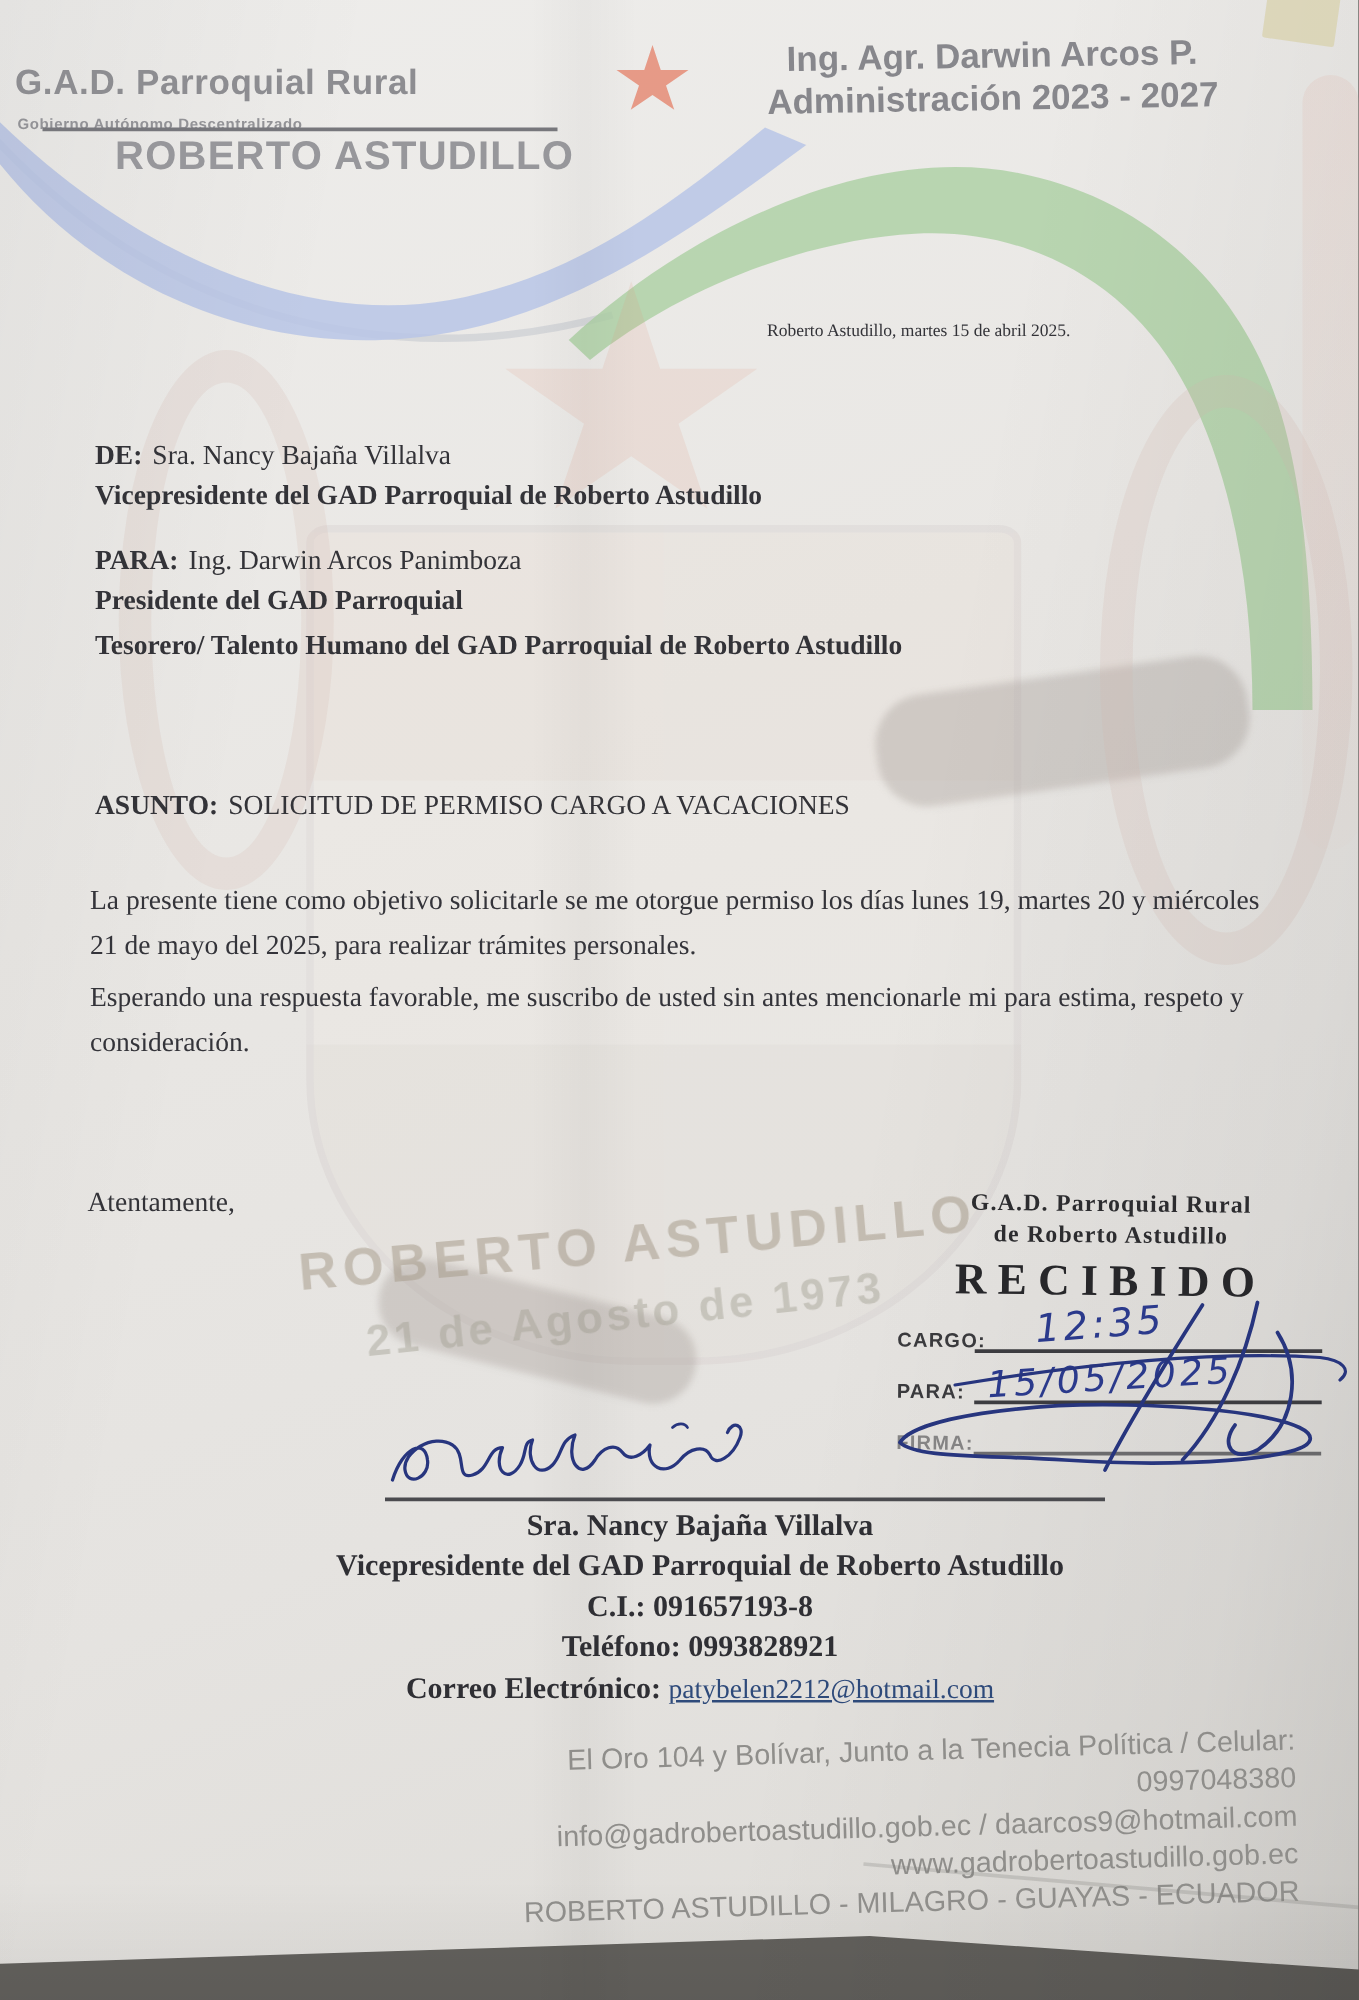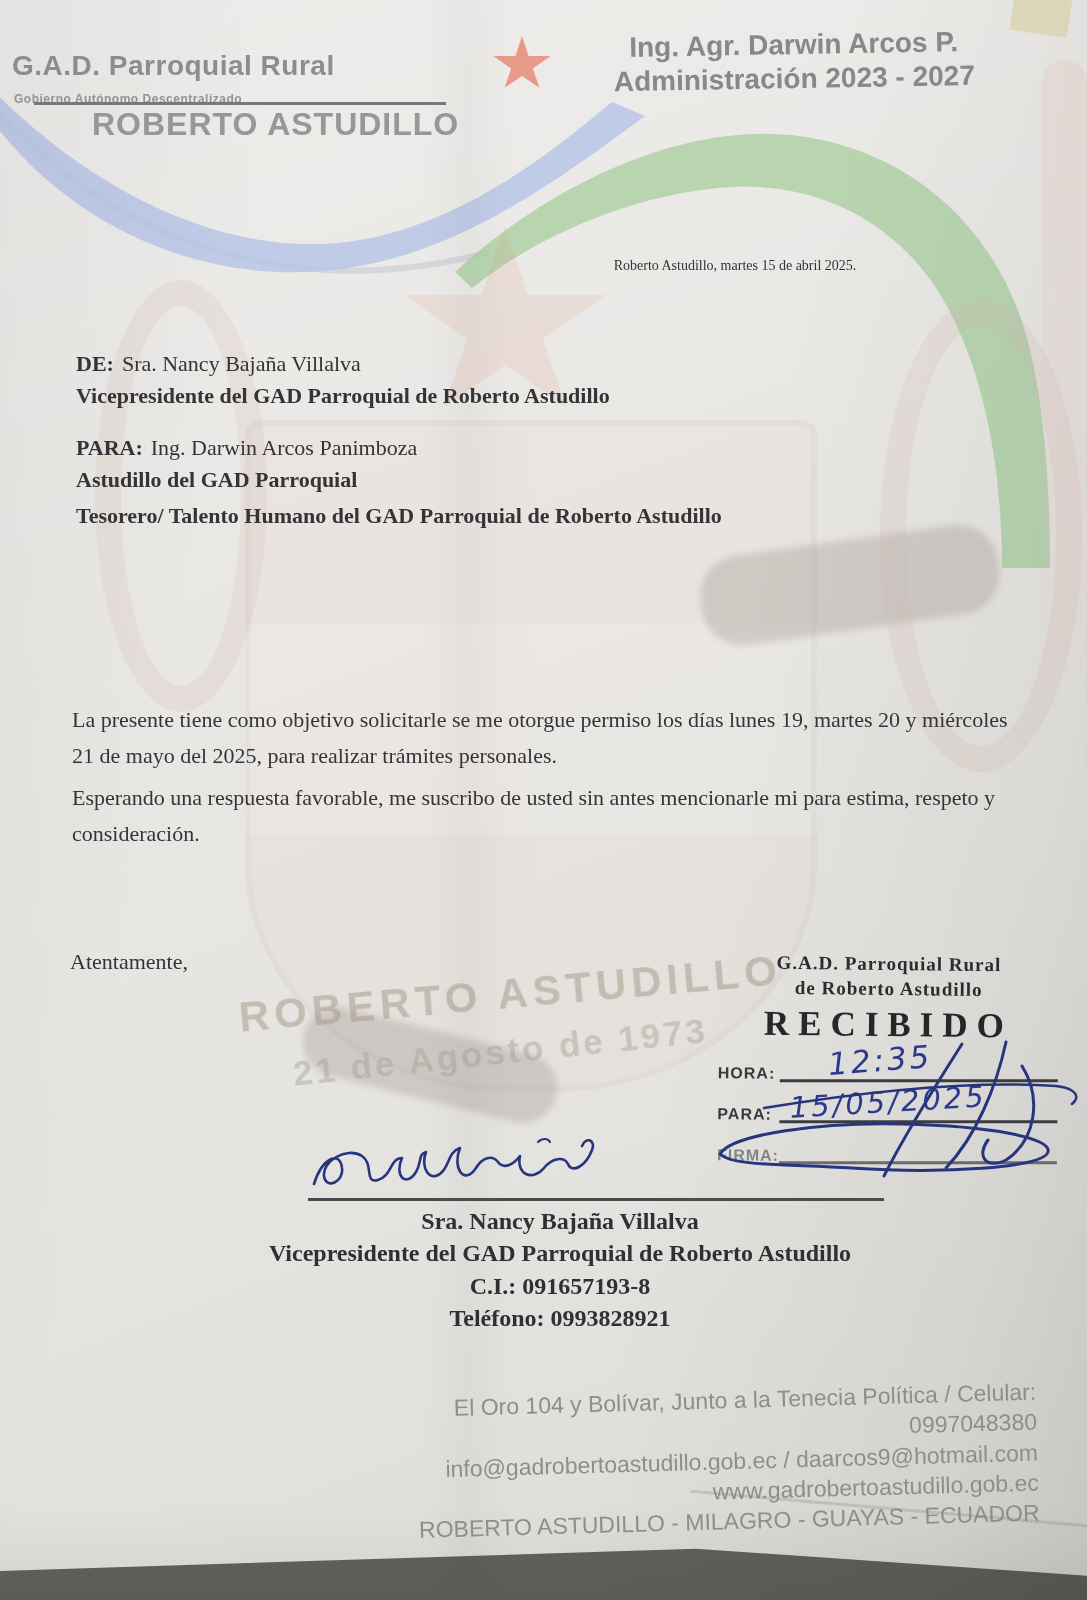--- a/index.html
+++ b/index.html
@@ -115,39 +115,42 @@
     <div class="line">
       <span class="lbl">DE:</span><span>Sra. Nancy Bajaña Villalva</span>
     </div>
     <div class="line b">Vicepresidente del GAD Parroquial de Roberto Astudillo</div>
   </div>
 
   <div class="abs" style="left:76px;top:432px;">
     <div class="line">
       <span class="lbl">PARA:</span><span>Ing. Darwin Arcos Panimboza</span>
     </div>
-    <div class="line b">Astudillo del GAD Parroquial</div>
+    <div class="line b">Presidente del GAD Parroquial</div>
   </div>
 
   <div class="abs" style="left:76px;top:500px;">
     <div class="line b">Tesorero/ Talento Humano del GAD Parroquial de Roberto Astudillo</div>
   </div>
 
+  <div class="abs line" style="left:76px;top:628px;">
+    <span class="lbl">ASUNTO:</span><span>SOLICITUD DE PERMISO CARGO A VACACIONES</span>
+  </div>
 
   <div class="abs para" style="left:72px;top:702px;">La presente tiene como objetivo solicitarle se me otorgue permiso los días lunes 19, martes 20 y miércoles 21 de mayo del 2025, para realizar trámites personales.</div>
   <div class="abs para" style="left:72px;top:780px;">Esperando una respuesta favorable, me suscribo de usted sin antes mencionarle mi para estima, respeto y consideración.</div>
 
   <div class="abs line" style="left:70px;top:946px;">Atentamente,</div>
 
   <div class="abs stamp" style="left:718px;top:952px;">
     <div class="s1">G.A.D. Parroquial Rural</div>
     <div class="s1">de Roberto Astudillo</div>
     <div class="rec">RECIBIDO</div>
     <div class="srow">
-      <span class="sl">HORA:</span>
+      <span class="sl">CARGO:</span>
       <span class="ln"></span>
       <span class="abs hand" style="left:110px;top:-14px;font-size:31px;transform:rotate(-5deg);">12:35</span>
     </div>
     <div class="srow">
       <span class="sl">PARA:</span>
       <span class="ln"></span>
       <span class="abs hand" style="left:72px;top:-12px;font-size:29px;transform:rotate(-4deg);">15/05/2025</span>
     </div>
     <div class="srow">
       <span class="sl firma-lbl">FIRMA:</span>
@@ -167,20 +170,24 @@
     <path class="ink" stroke-width="2.6" d="M12 56 C20 30 38 22 40 40 C42 54 24 62 22 48 C20 34 44 18 60 28 C72 36 62 56 76 52 C90 48 88 30 100 30 C92 48 104 60 114 44 C120 34 116 26 124 24 C118 40 128 56 140 44 C148 36 146 24 158 20 C150 40 162 58 174 40 C180 30 190 26 196 34 C202 42 212 36 218 28 C214 46 230 54 242 40 C250 30 262 28 266 36 C270 46 284 38 290 22 C294 12 284 8 280 18"></path>
     <path class="ink" stroke-width="2.2" d="M236 14 C240 10 246 10 248 14"></path>
   </svg>
   <div class="abs sigline" style="left:308px;top:1198px;width:576px;"></div>
 
   <div class="abs sigblock" style="left:165px;top:1205px;width:790px;">
     <div class="n">Sra. Nancy Bajaña Villalva</div>
     <div class="n">Vicepresidente del GAD Parroquial de Roberto Astudillo</div>
     <div class="n">C.I.: 091657193-8</div>
     <div class="n">Teléfono: 0993828921</div>
+    <div class="n">
+      <span>Correo Electrónico:</span>
+      <span class="email">patybelen2212@hotmail.com</span>
+    </div>
   </div>
 
   <div class="abs footer" style="left:360px;top:1386px;width:678px;">
     <div>El Oro 104 y Bolívar, Junto a la Tenecia Política / Celular: 0997048380</div>
     <div>info@gadrobertoastudillo.gob.ec / daarcos9@hotmail.com</div>
     <div>www.gadrobertoastudillo.gob.ec</div>
     <div>ROBERTO ASTUDILLO - MILAGRO - GUAYAS - ECUADOR</div>
   </div>
 
   <div class="crease"></div>

